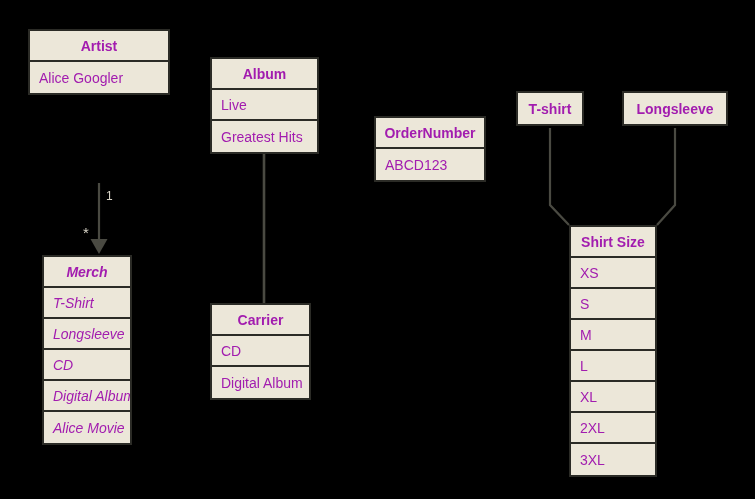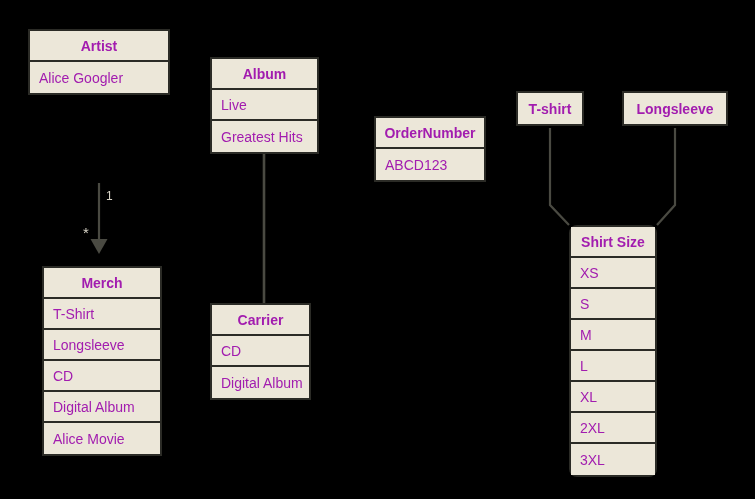--- a/index.html
+++ b/index.html
@@ -115,32 +115,32 @@
   </div>
 
   <div class="entity" style="left:516px; top:91px; width:68px;">
     <div class="row header single">T-shirt</div>
   </div>
 
   <div class="entity" style="left:622px; top:91px; width:106px;">
     <div class="row header single">Longsleeve</div>
   </div>
 
-  <div class="entity" style="left:569px; top:225px; width:88px;border-radius:8px;">
+  <div class="entity" style="left:569px; top:225px; width:88px;">
     <div class="row header">Shirt Size</div>
     <div class="row">XS</div>
     <div class="row">S</div>
     <div class="row">M</div>
     <div class="row">L</div>
     <div class="row">XL</div>
     <div class="row">2XL</div>
     <div class="row">3XL</div>
   </div>
 
-  <div class="entity" style="left:42px; top:266px; width:120px;">
+  <div class="entity" style="left:42px; top:255px; width:90px;font-style:italic;">
     <div class="row header">Merch</div>
     <div class="row">T-Shirt</div>
     <div class="row">Longsleeve</div>
     <div class="row">CD</div>
     <div class="row">Digital Album</div>
     <div class="row">Alice Movie</div>
   </div>
 
   <div class="entity" style="left:210px; top:303px; width:101px;">
     <div class="row header">Carrier</div>

